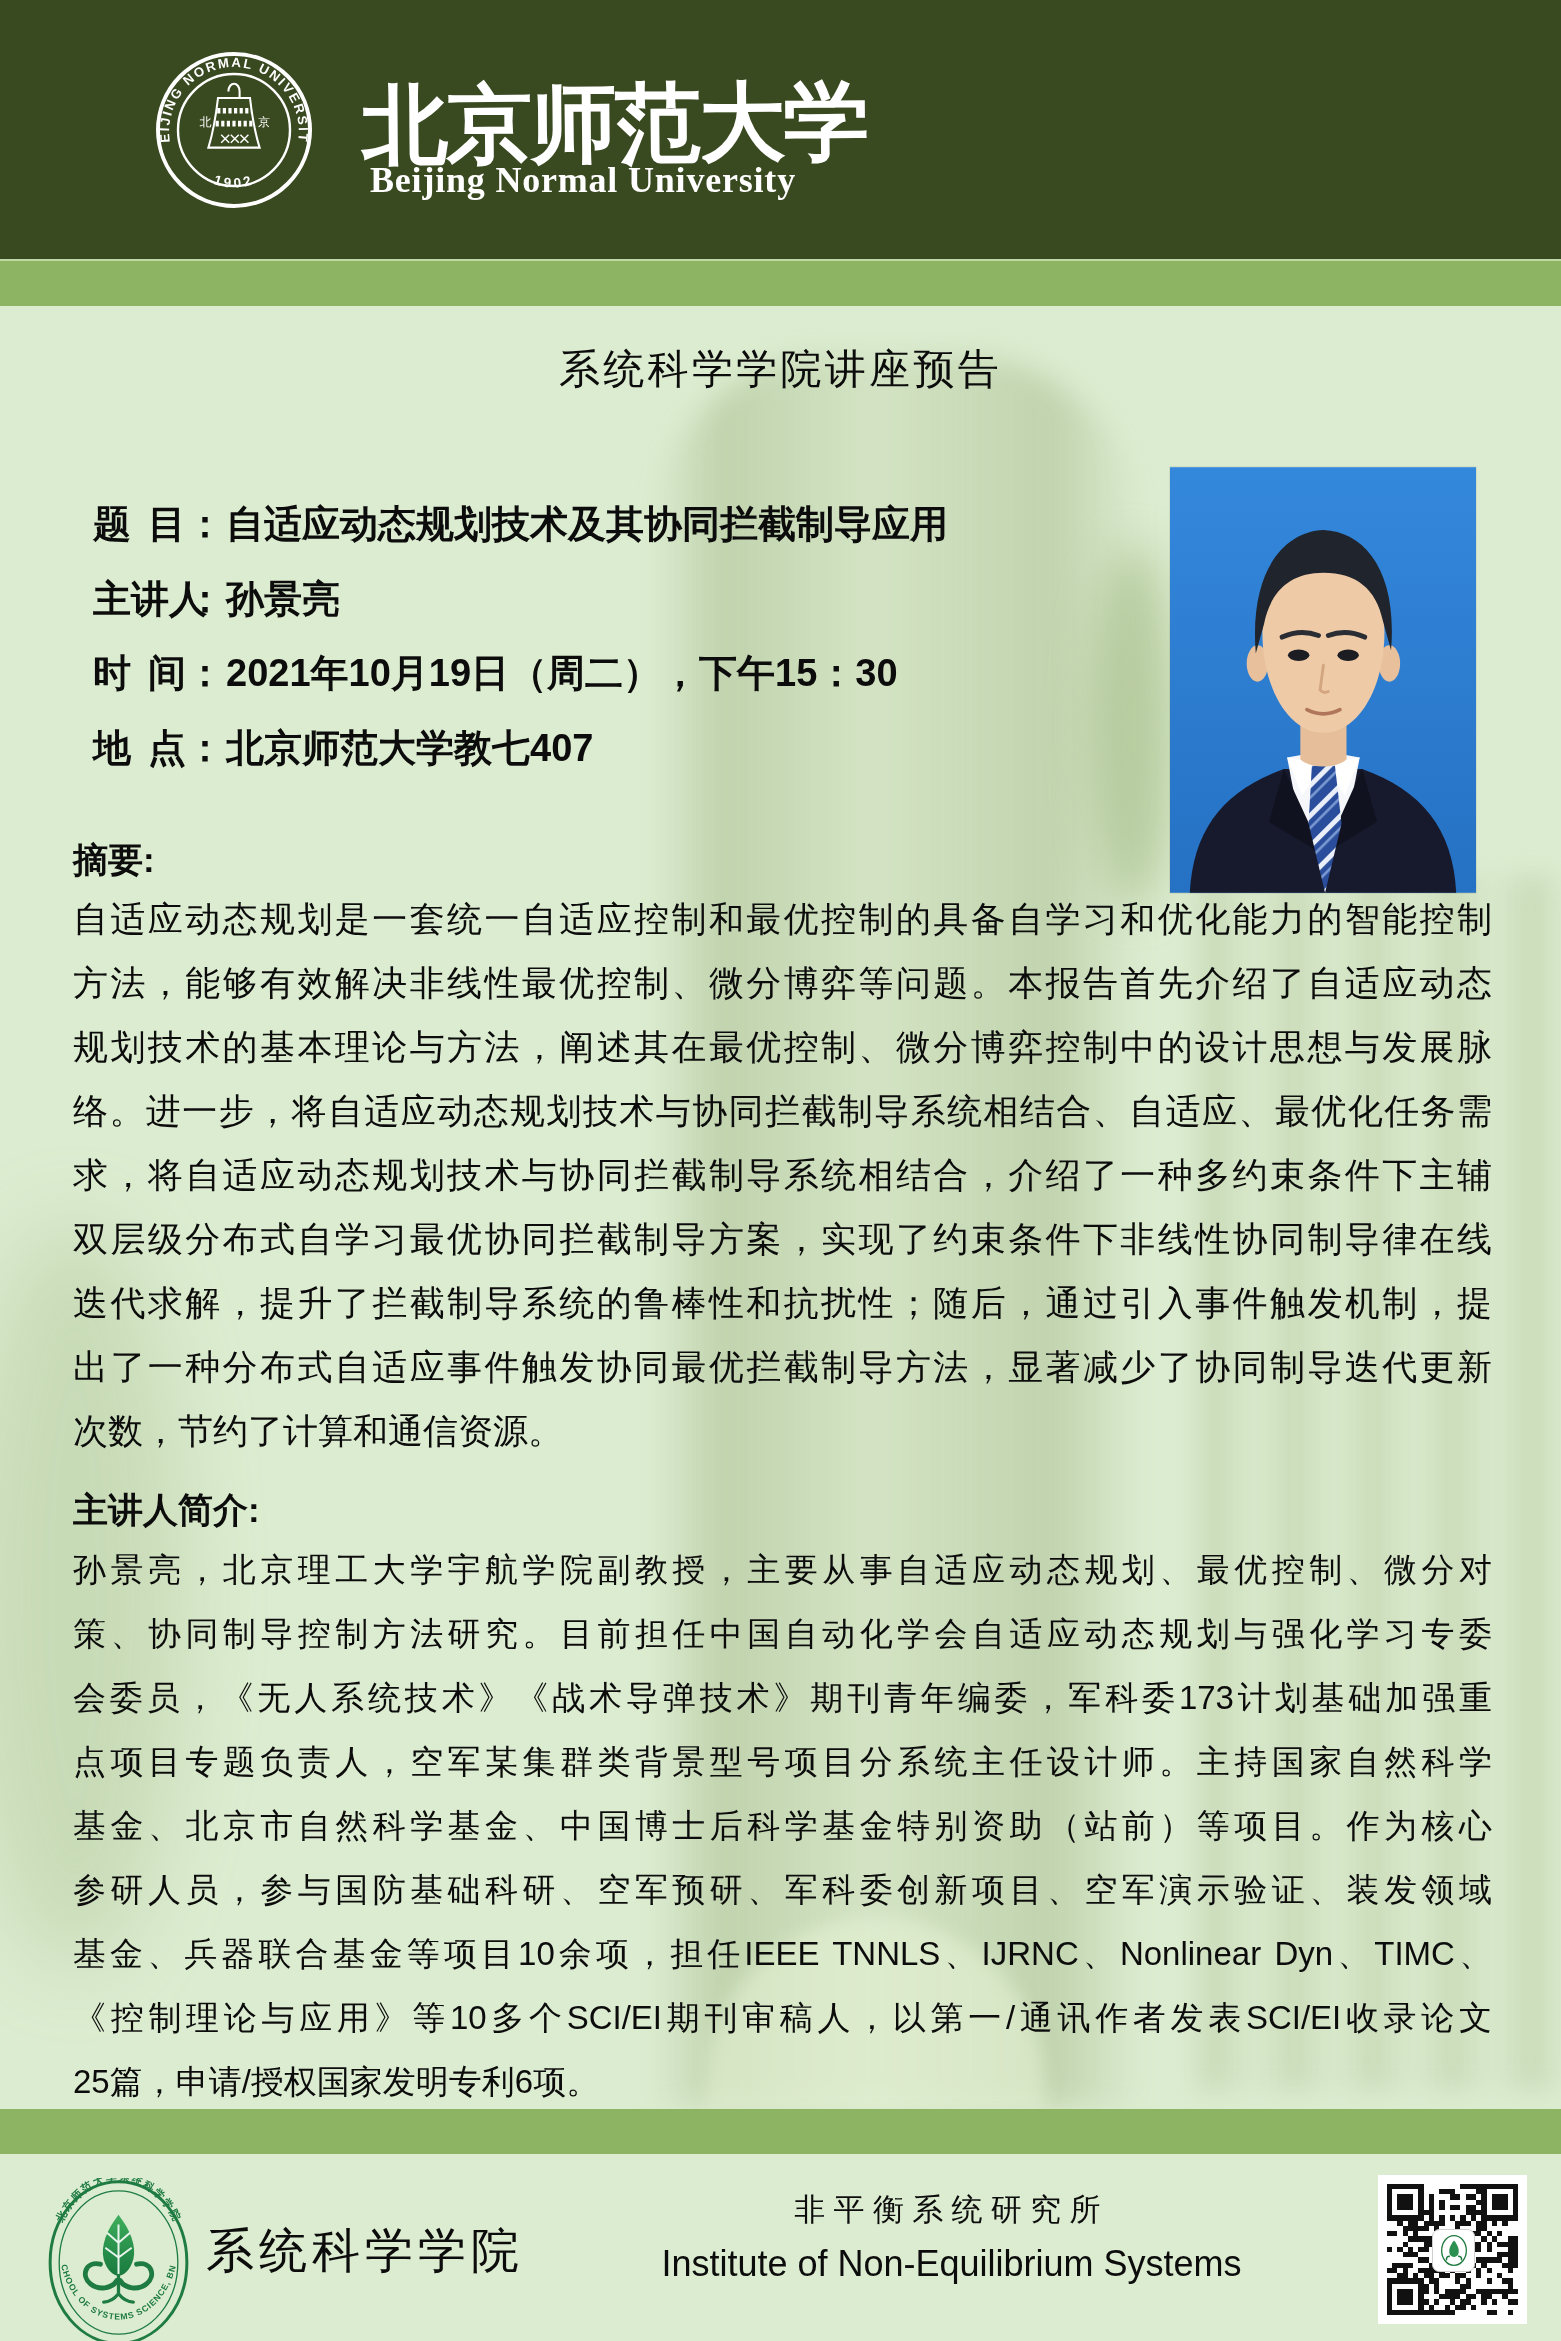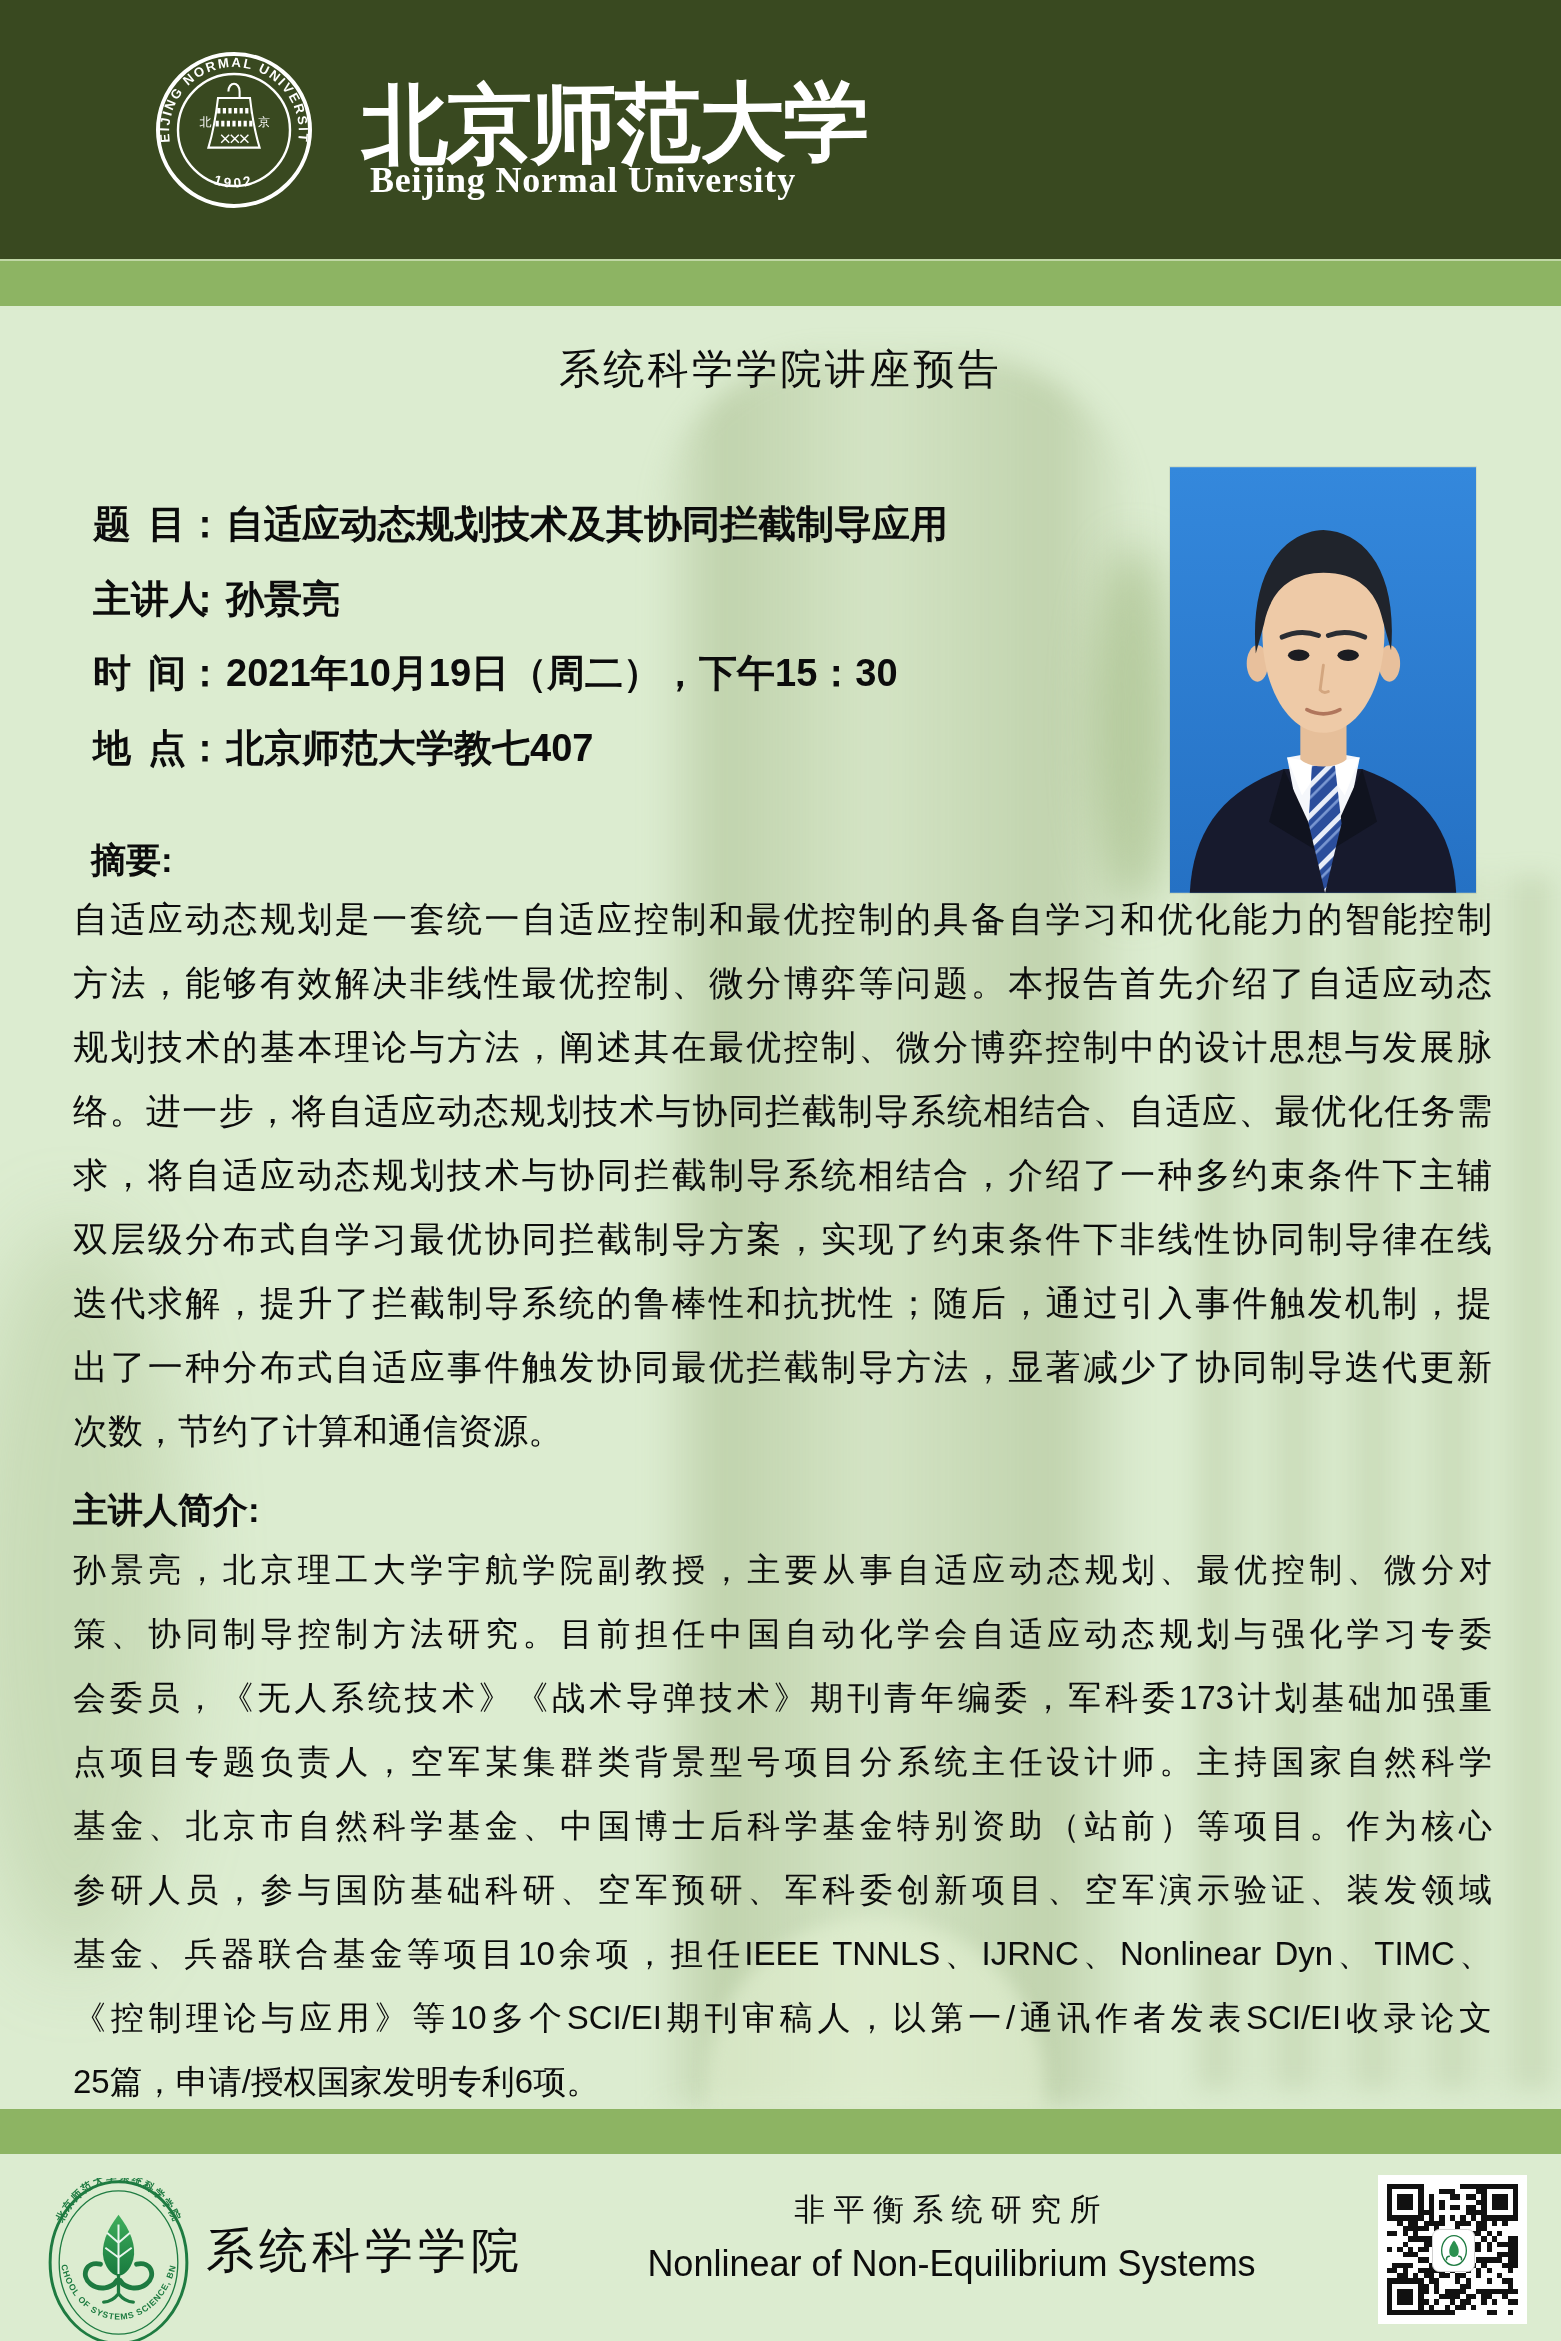--- a/index.html
+++ b/index.html
@@ -29,21 +29,21 @@
   
   .poster-title{position:absolute;left:0;top:342px;width:1561px;text-align:center;font-size:41px;
     font-weight:400;letter-spacing:3.3px;z-index:2;}
   .field-row{position:absolute;left:73px;height:41px;line-height:41px;font-size:38px;font-weight:600;
     white-space:nowrap;z-index:2;}
   .f0{top:504px;} .f1{top:579px;} .f2{top:653px;} .f3{top:728px;}
   .flabel{display:inline-block;width:93px;text-align:justify;text-align-last:justify;vertical-align:bottom;margin-left:20px;}
   .fcolon{display:inline-block;width:38px;}
   .fvalue{margin-left:2px;}
   .sec-heading{position:absolute;left:73px;font-size:35px;font-weight:600;z-index:2;white-space:nowrap;}
-  .abstract-heading{top:837px;margin-left:18px;}
+  .abstract-heading{top:837px;}
   .bio-heading{top:1487px;}
   .lines{position:absolute;left:73px;width:1419px;z-index:2;}
   .abstract-lines{top:887px;font-size:35px;}
   .bio-lines{top:1538px;font-size:33px;}
   .pline{height:64px;line-height:64px;white-space:nowrap;text-align:justify;text-align-last:justify;text-justify:inter-character;}
   .lines .pline:last-child{text-align-last:left;}
   
   .photo{position:absolute;left:1170px;top:467px;width:306px;height:426px;z-index:2;box-shadow:0 0 0 0.8px rgba(0,0,0,.08);}
   
   .sss-seal{position:absolute;left:46px;top:2178px;width:145px;height:169px;z-index:4;}
@@ -212,21 +212,21 @@
       <path d="M66,104 C48,100 42,118 54,128 C64,136 80,134 86,124" fill="none" stroke="#1e7b41" stroke-width="6" stroke-linecap="round"></path>
       <path d="M110,104 C128,100 134,118 122,128 C112,136 96,134 90,124" fill="none" stroke="#1e7b41" stroke-width="6" stroke-linecap="round"></path>
       <path d="M88,118 L88,140 q-8,10 -18,10 M88,140 q8,10 18,10" stroke="#1e7b41" stroke-width="4" fill="none" stroke-linecap="round"></path>
     </g>
   </svg>
 
   <div class="school-name">系统科学学院</div>
 
   <div class="inst">
     <div class="inst-cn">非平衡系统研究所</div>
-    <div class="inst-en">Nonlinear of Non-Equilibrium Systems</div>
+    <div class="inst-en">Institute of Non-Equilibrium Systems</div>
   </div>
 
   <div class="qr">
     <div class="qr-grid" id="qrGrid">
         <div class="qm"></div>
         <div class="qm"></div>
         <div class="qm"></div>
         <div class="qm"></div>
         <div class="qm"></div>
         <div class="qm"></div>

